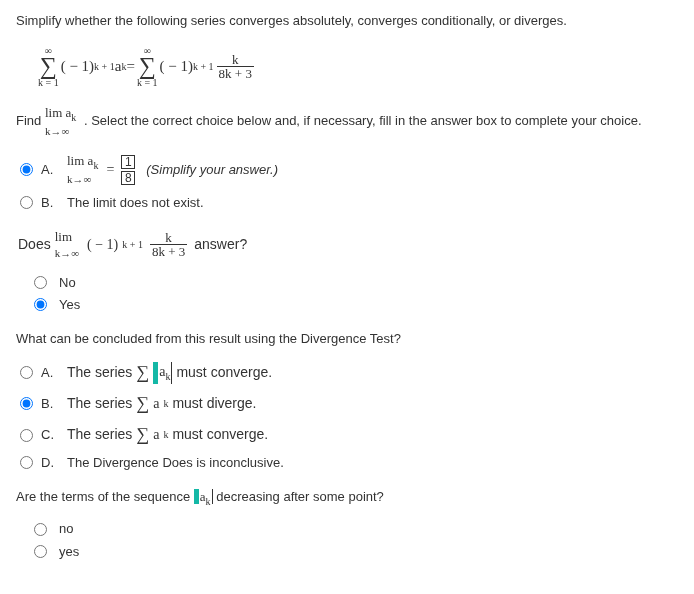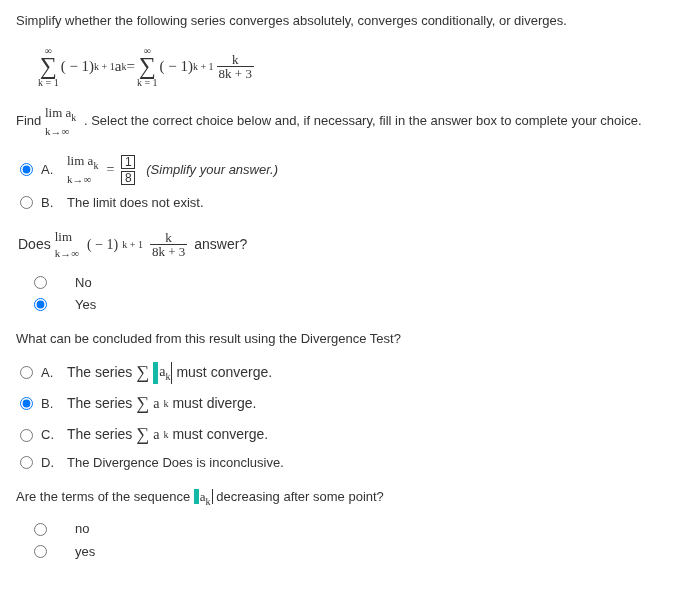--- a/index.html
+++ b/index.html
@@ -85,21 +85,21 @@
       align-items: center;
       margin: 12px 0 12px 2px;
       font-family: 'Times New Roman', serif;
       font-size: 14px;
       gap: 4px;
     }
     .yn-group { margin-left: 18px; margin-bottom: 16px; }
     .yn-row {
       display: flex;
       align-items: center;
-      gap: 28px;
+      gap: 12px;
       margin: 4px 0;
       font-size: 13px;
     }
     input[type="radio"] { width: 13px; height: 13px; cursor: pointer; }
     sup { font-size: 10px; vertical-align: super; }
     sub { font-size: 10px; vertical-align: sub; }
     .abs { padding: 0 1px; border-left: 5px solid #14b8a6; border-right: 1px solid #333; }
   </style>
 </head>
 <body>

